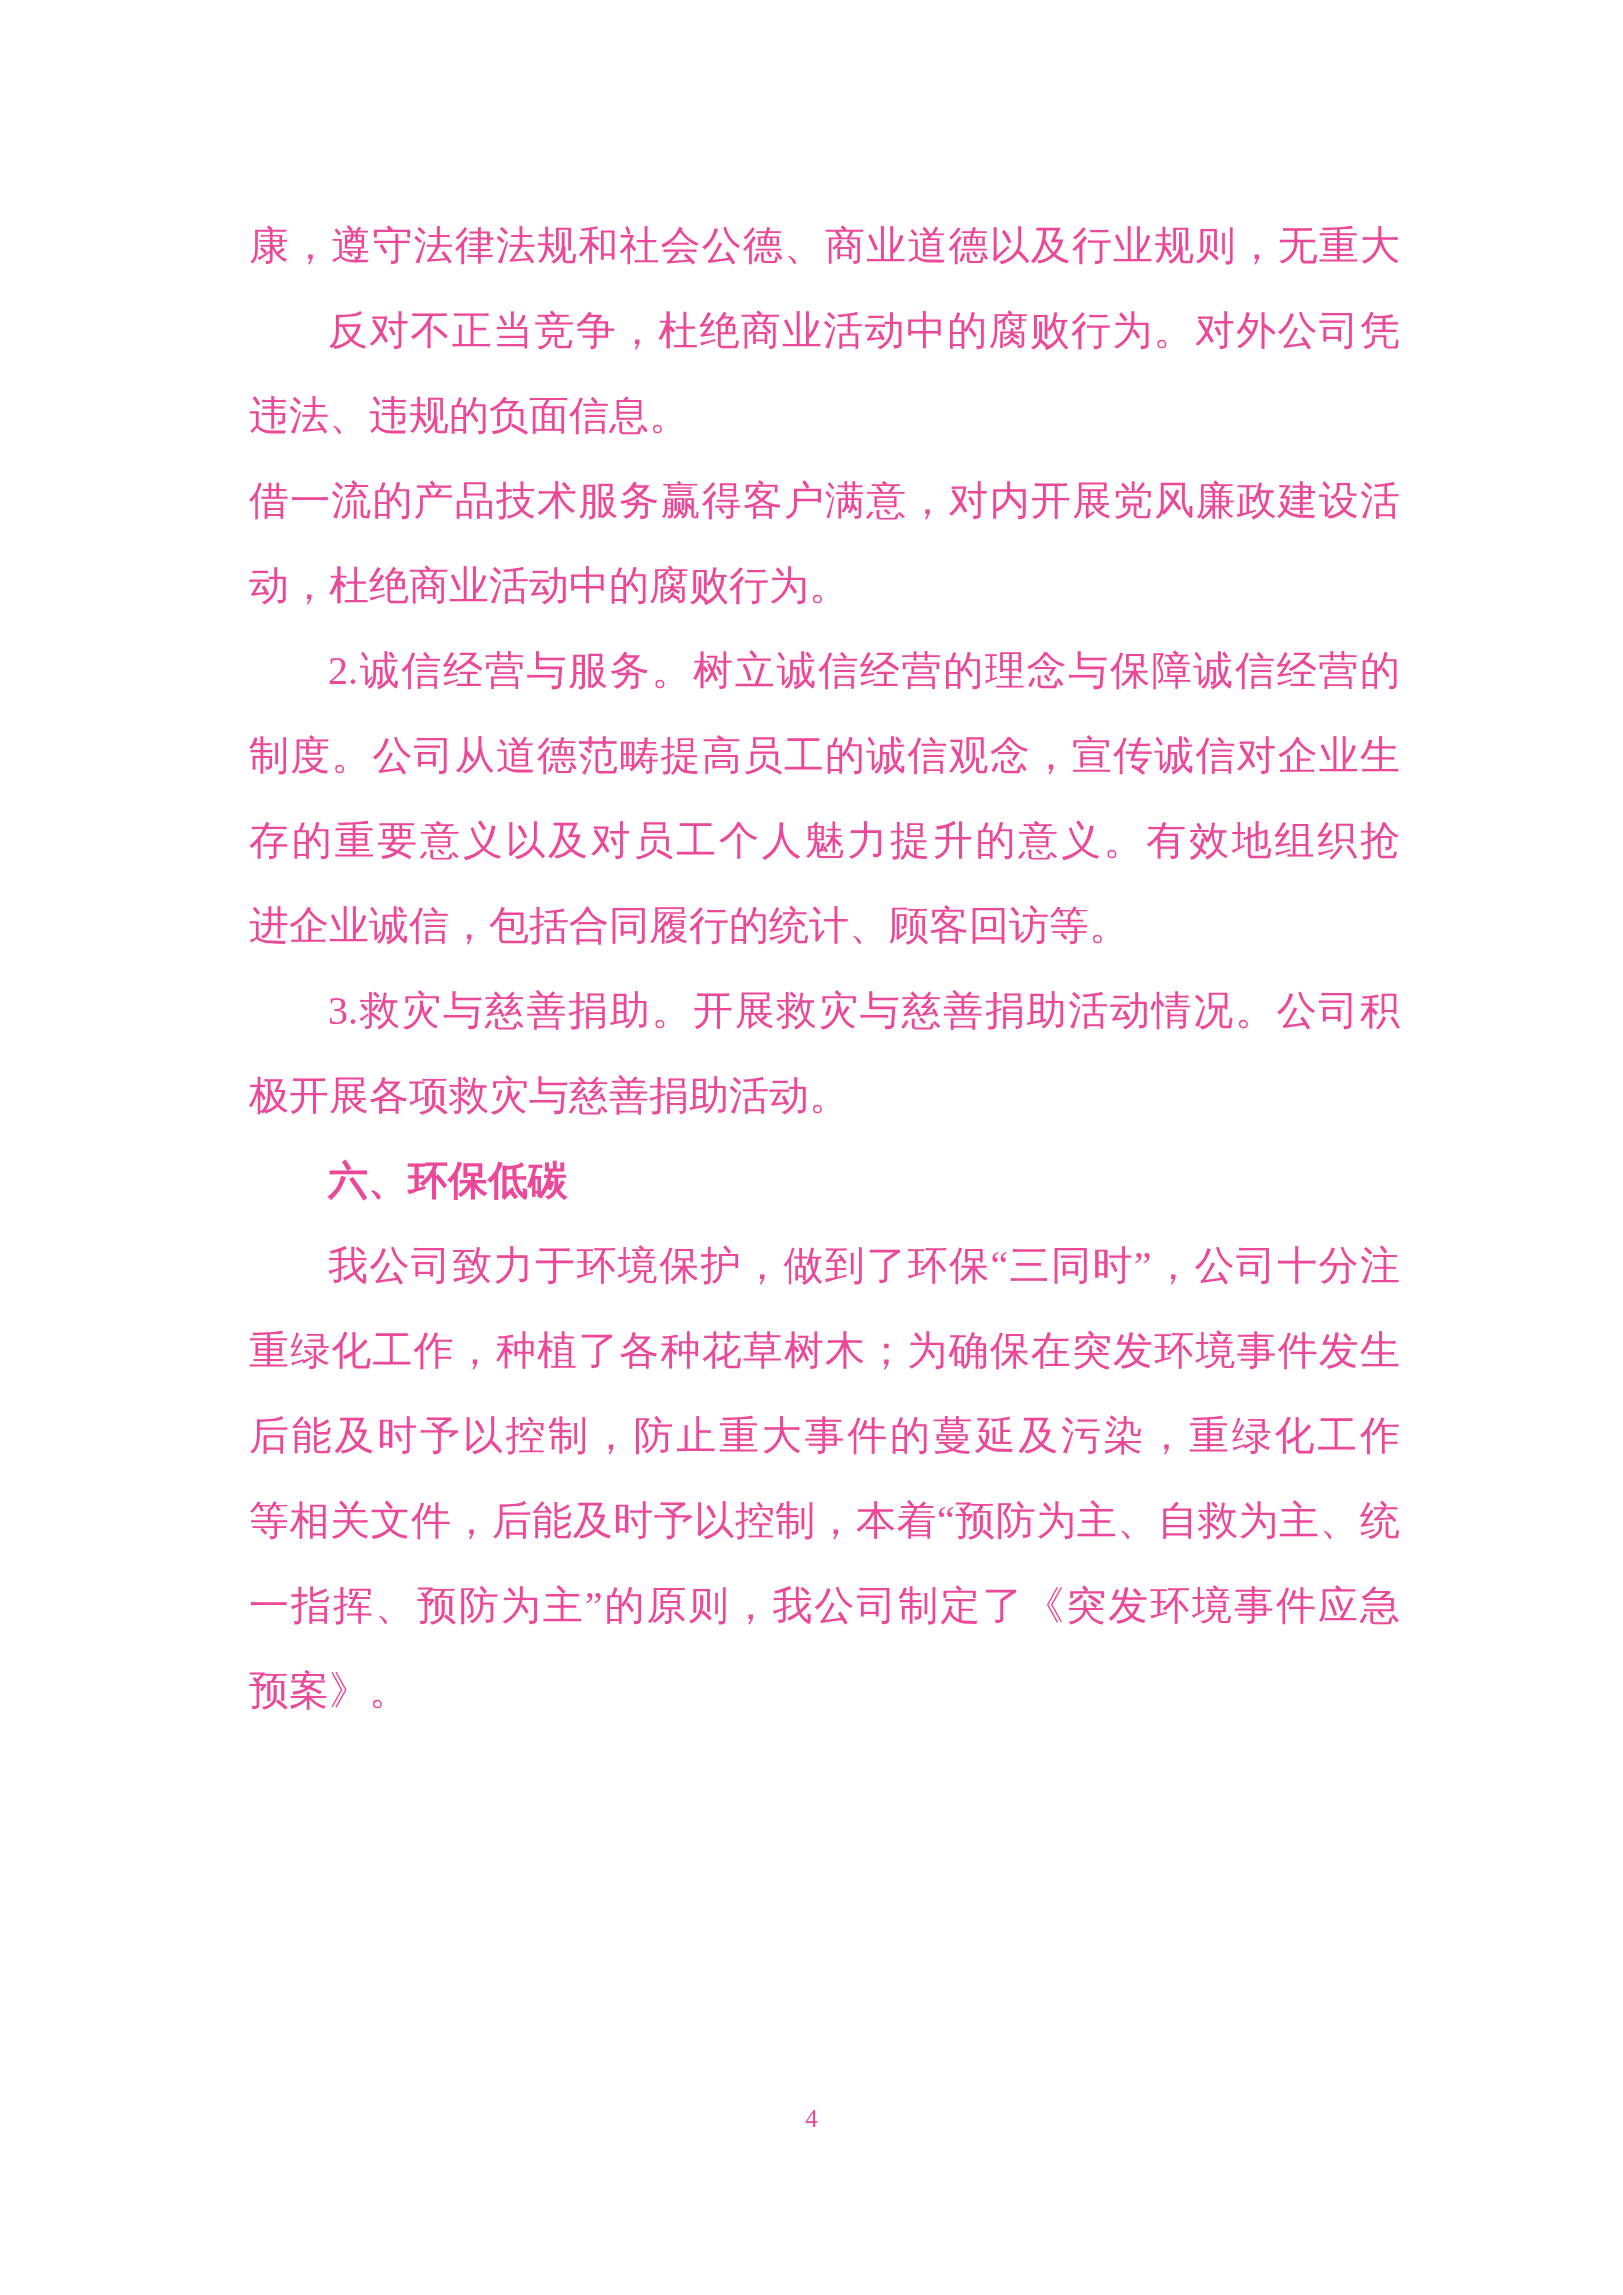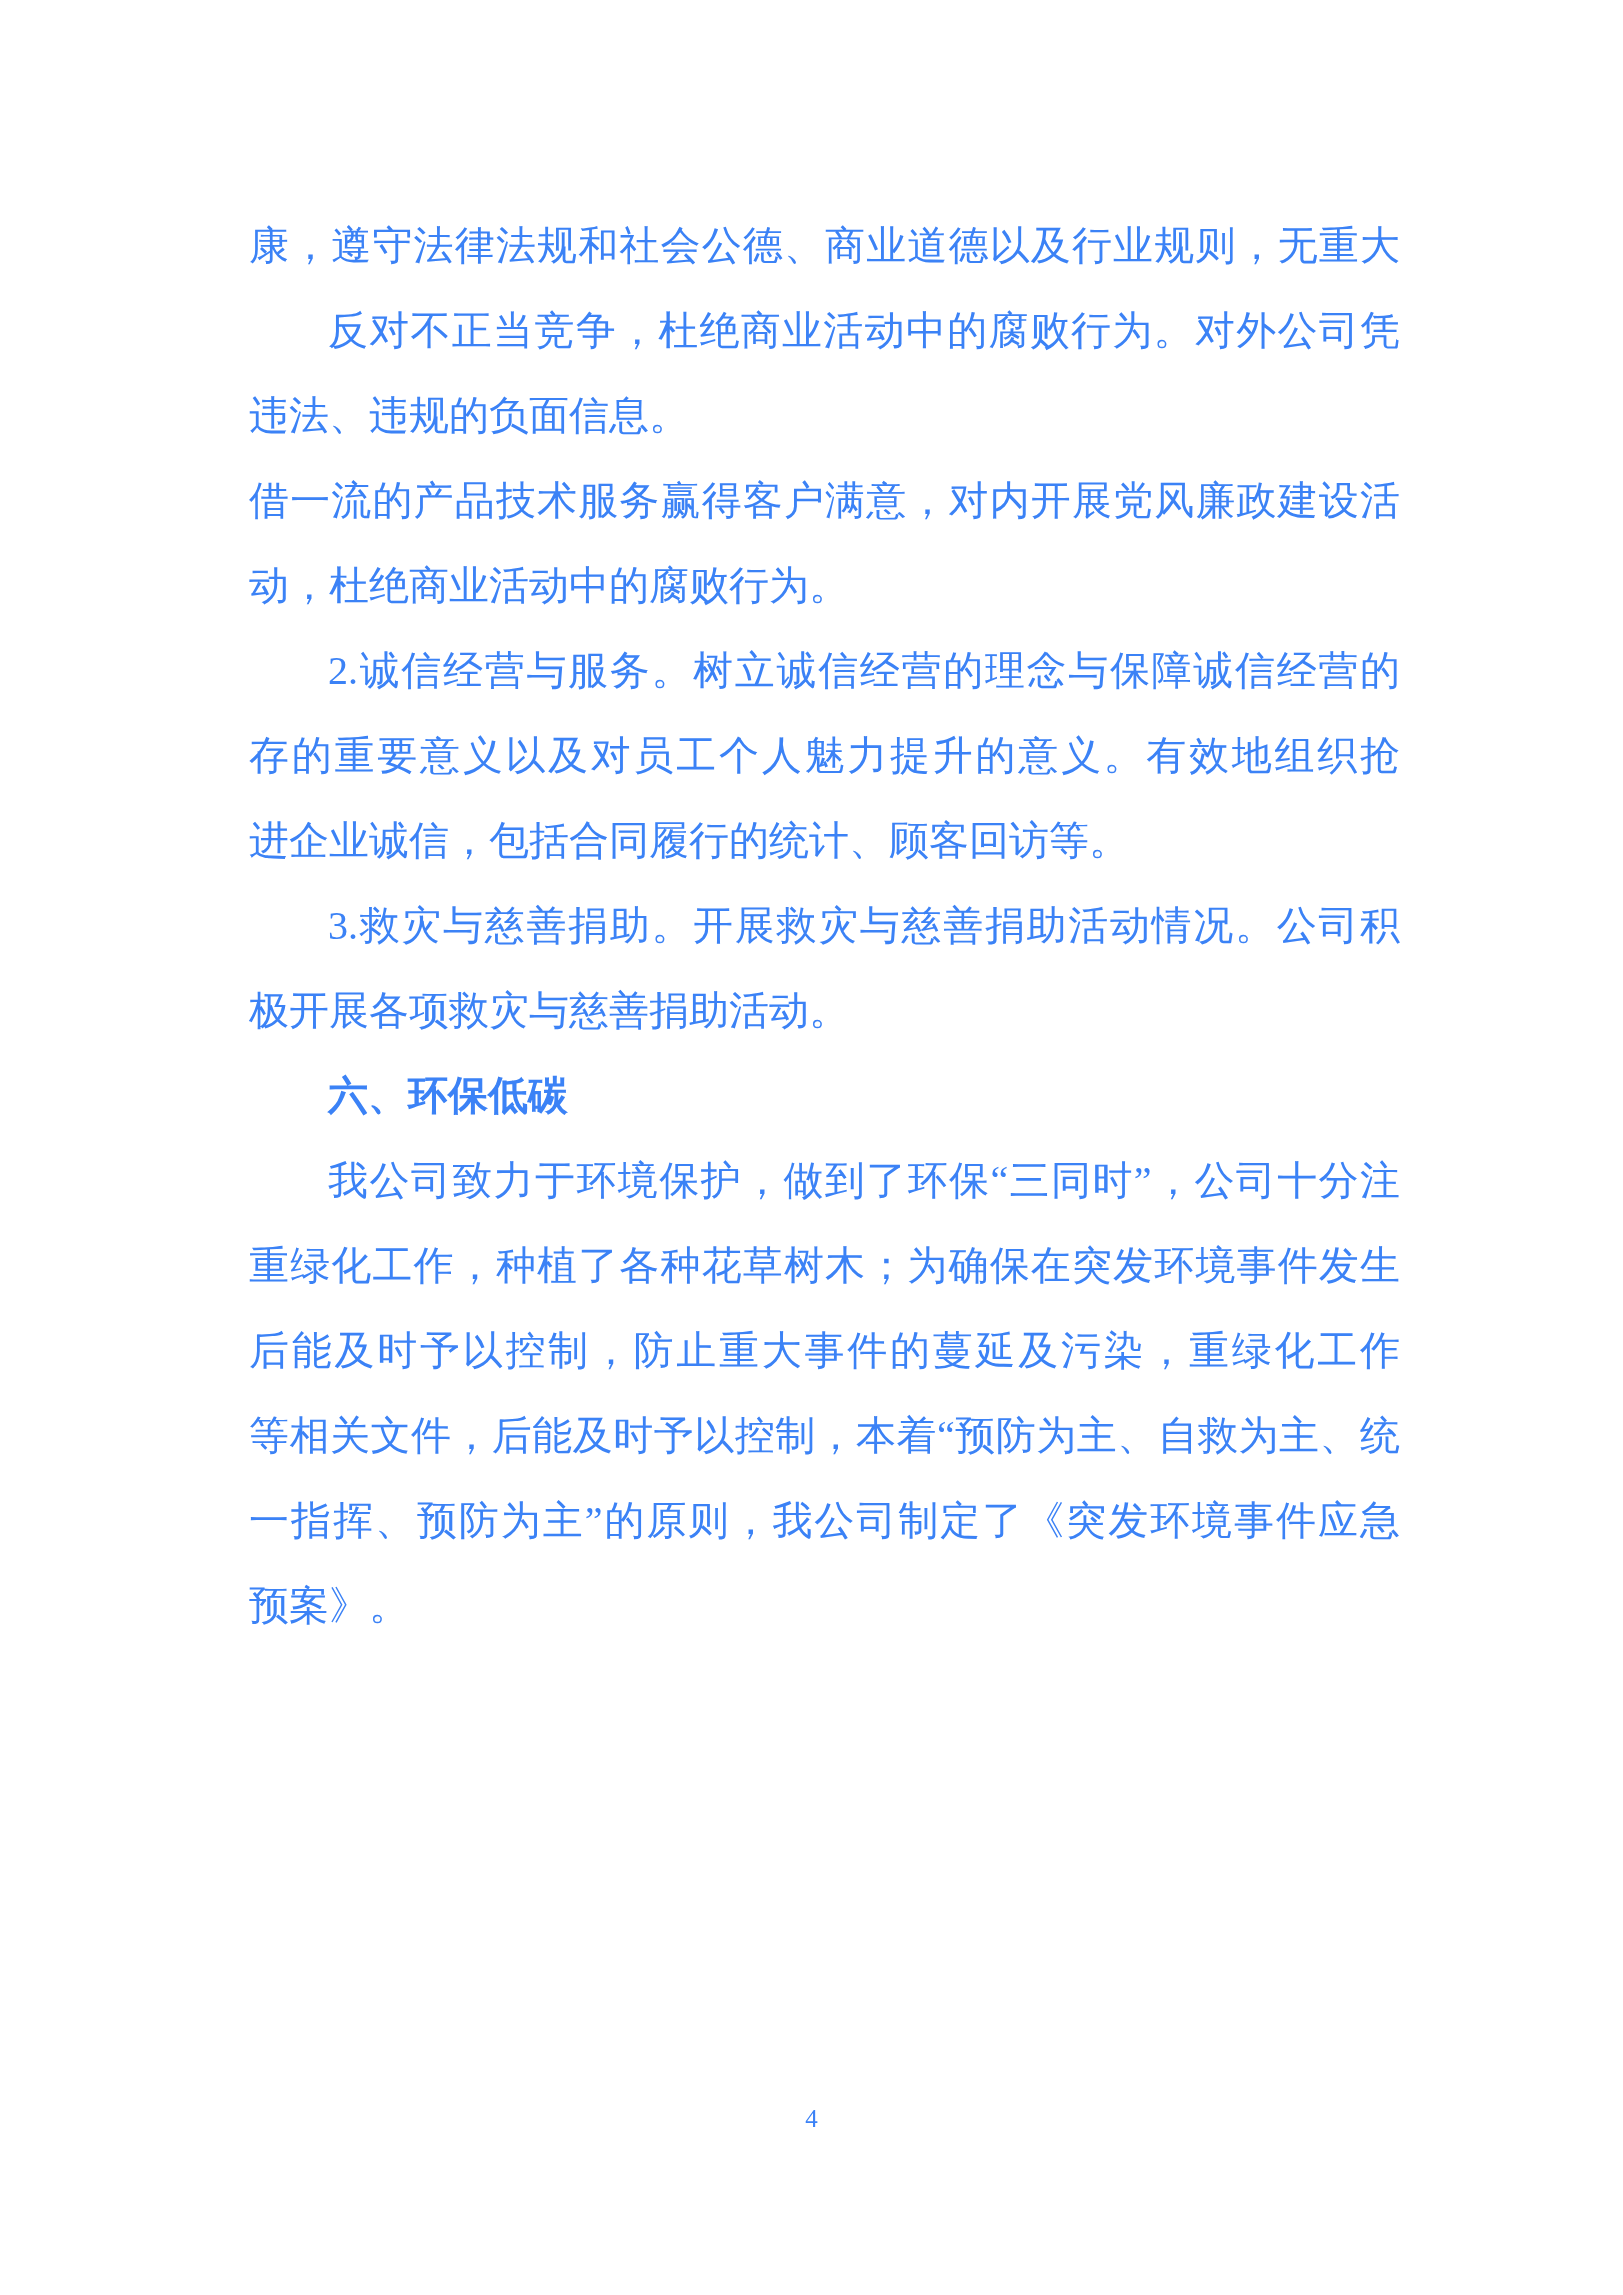--- a/index.html
+++ b/index.html
@@ -49,28 +49,29 @@
     width: 100%;
     text-align: center;
     font-size: 25px;
     line-height: 29px;
     font-family: "Liberation Serif", "DejaVu Serif", serif;
   }
 </style>
 </head>
 <body>
 
-<div class="page" style="background: rgb(255, 255, 255); color: #3b82f6;">
+<div class="page" style="background: rgb(255, 255, 255); color: #ec4899;">
   <div class="textblock">
     <div class="line just">康，遵守法律法规和社会公德、商业道德以及行业规则，无重大</div>
     <div class="line just ind">反对不正当竞争，杜绝商业活动中的腐败行为。对外公司凭</div>
     <div class="line">违法、违规的负面信息。</div>
     <div class="line just">借一流的产品技术服务赢得客户满意，对内开展党风廉政建设活</div>
     <div class="line">动，杜绝商业活动中的腐败行为。</div>
     <div class="line just ind">2.诚信经营与服务。树立诚信经营的理念与保障诚信经营的</div>
+    <div class="line just">制度。公司从道德范畴提高员工的诚信观念，宣传诚信对企业生</div>
     <div class="line just">存的重要意义以及对员工个人魅力提升的意义。有效地组织抢</div>
     <div class="line">进企业诚信，包括合同履行的统计、顾客回访等。</div>
     <div class="line just ind">3.救灾与慈善捐助。开展救灾与慈善捐助活动情况。公司积</div>
     <div class="line">极开展各项救灾与慈善捐助活动。</div>
     <div class="line heading ind">六、环保低碳</div>
     <div class="line just ind">我公司致力于环境保护，做到了环保“三同时”，公司十分注</div>
     <div class="line just">重绿化工作，种植了各种花草树木；为确保在突发环境事件发生</div>
     <div class="line just">后能及时予以控制，防止重大事件的蔓延及污染，重绿化工作</div>
     <div class="line just">等相关文件，后能及时予以控制，本着“预防为主、自救为主、统</div>
     <div class="line just">一指挥、预防为主”的原则，我公司制定了《突发环境事件应急</div>

